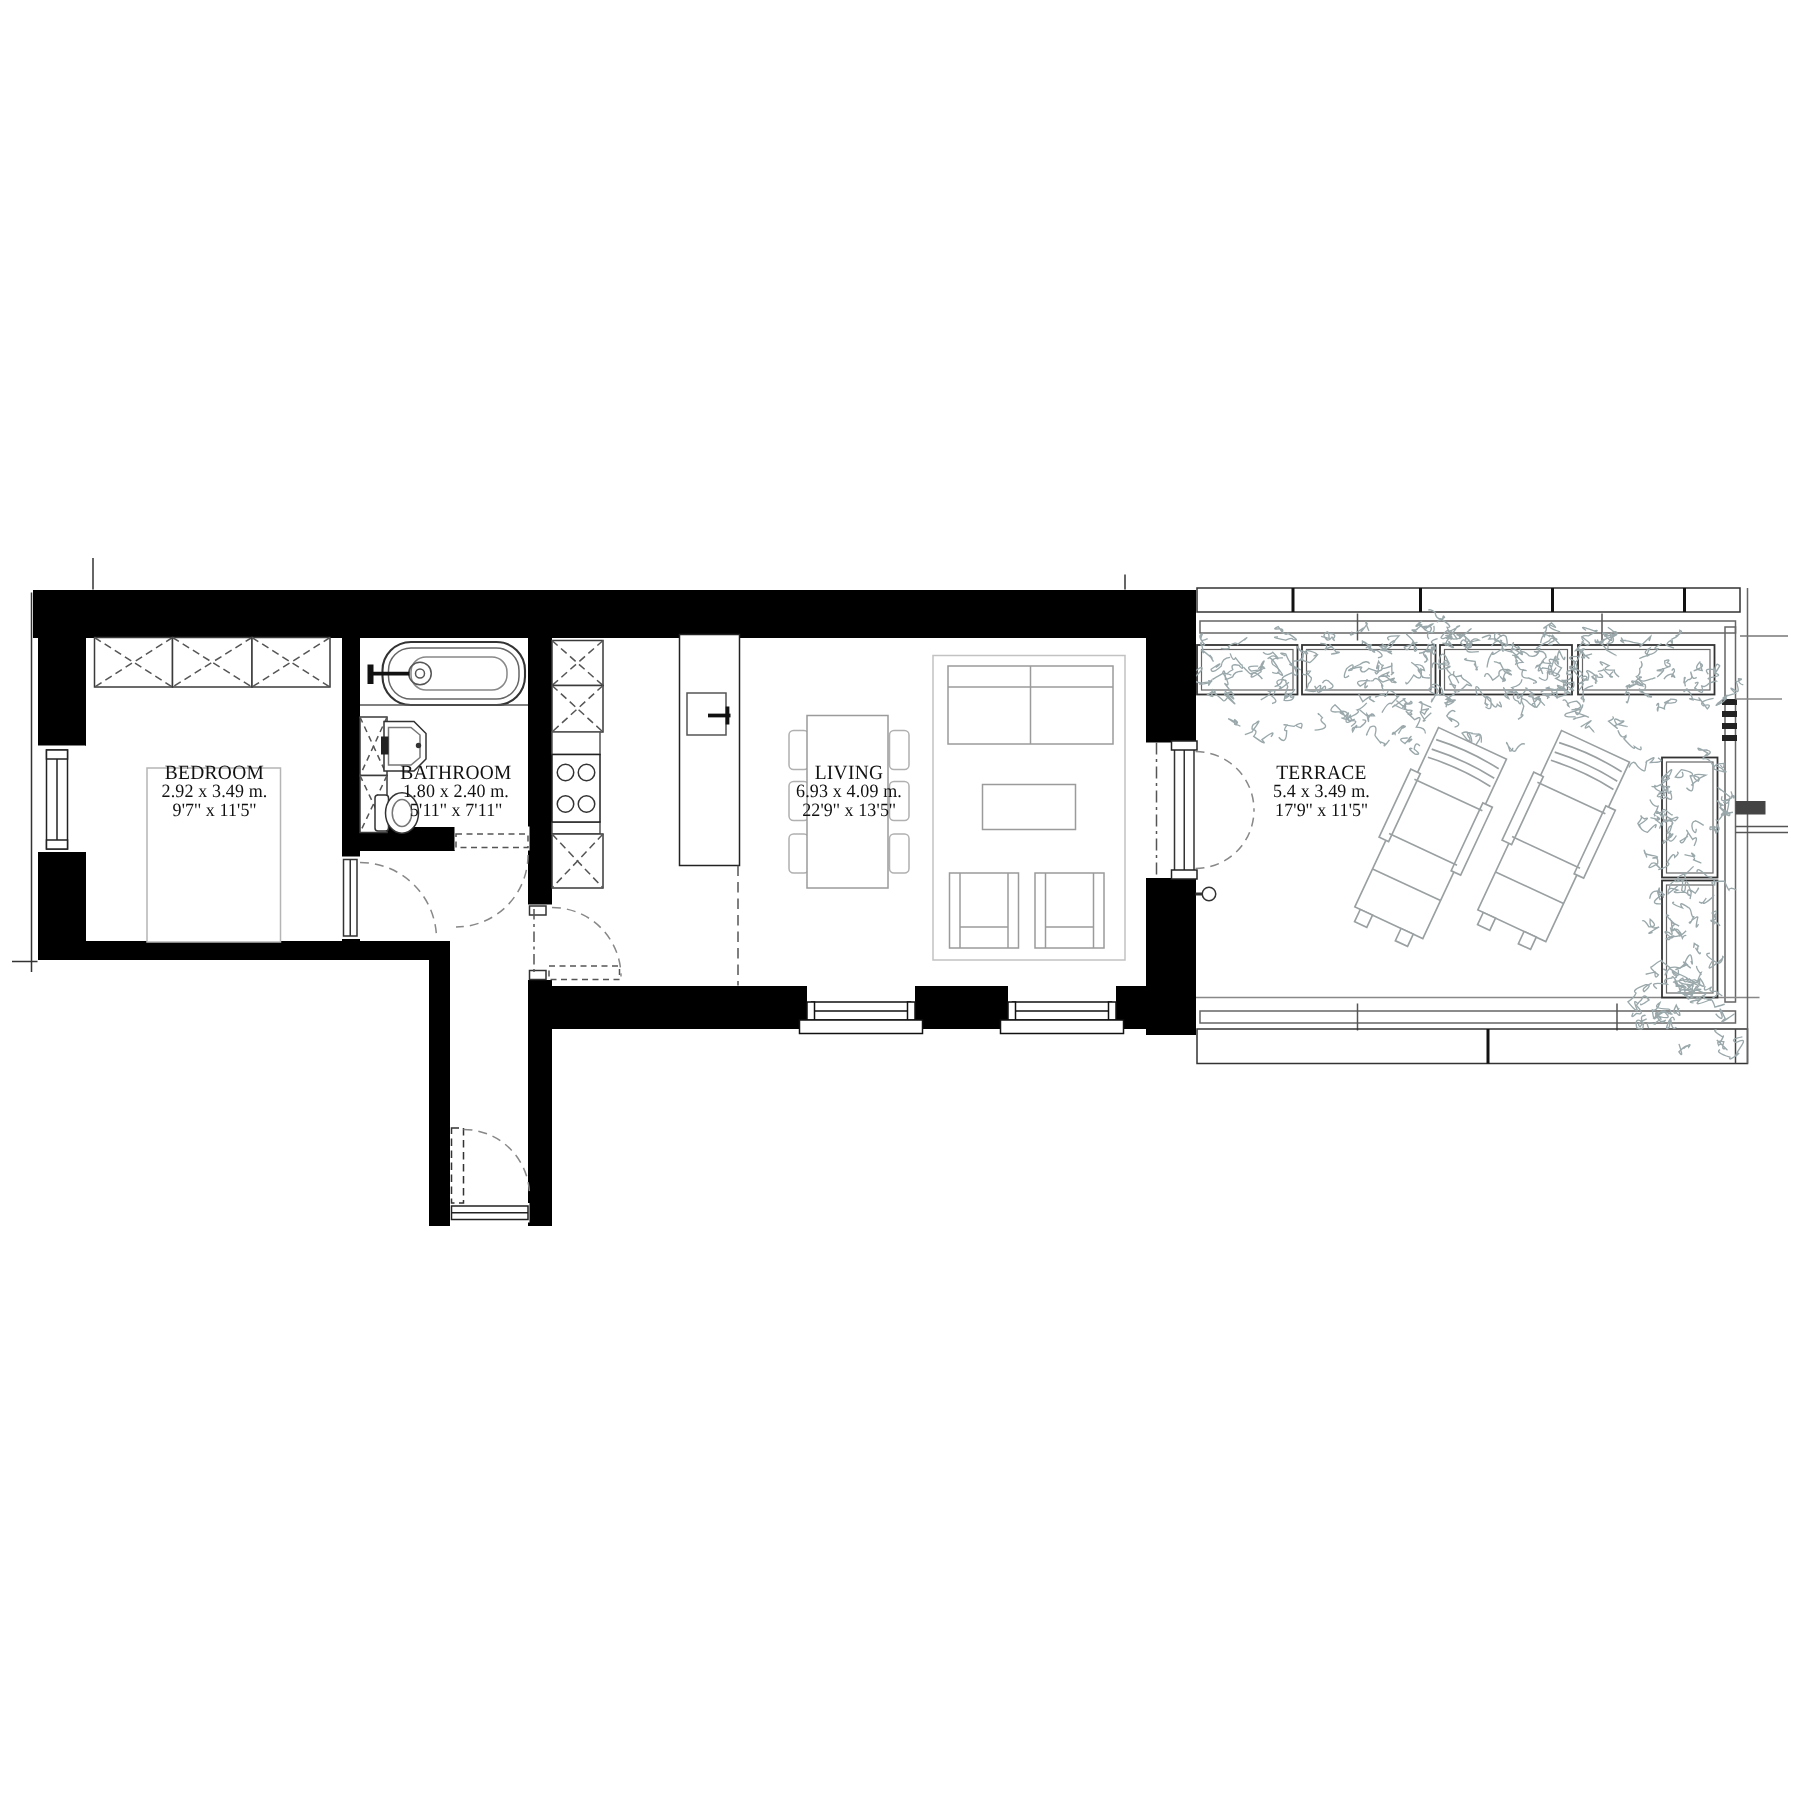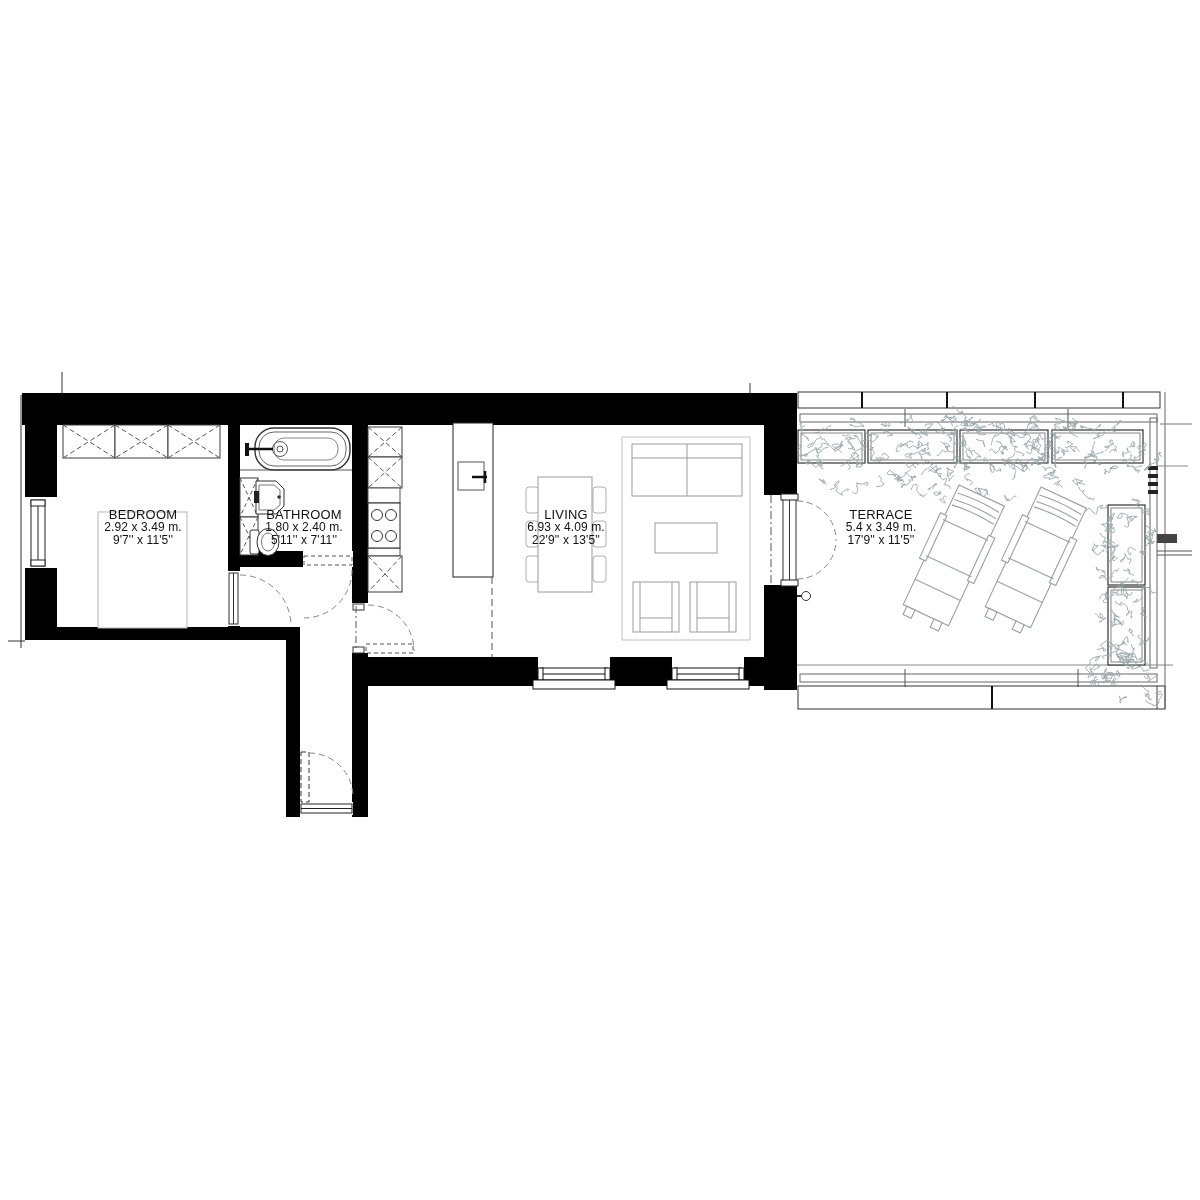--- a/index.html
+++ b/index.html
@@ -1,17 +1,17 @@
 <!DOCTYPE html>
 <html><head>
 <meta charset="utf-8">
 <style>
   html,body{margin:0;padding:0;background:#fff;}
   #canvas{position:relative;width:1200px;height:1200px;background:#ffffff;overflow:hidden;
-          font-family:Liberation Sans, sans-serif;}
+          font-family:Liberation Serif, serif;}
   #plan-svg{position:absolute;left:0;top:0;}
   .room-label{position:absolute;width:160px;text-align:center;color:#111;
               transform:scaleX(.96);transform-origin:center;}
   .room-label .rname{font-size:13.5px;line-height:13px;letter-spacing:.2px;}
   .room-label .rdim{font-size:12.5px;line-height:13px;letter-spacing:.1px;}
 </style>
 </head>
 <body>
 
 <div id="canvas">

